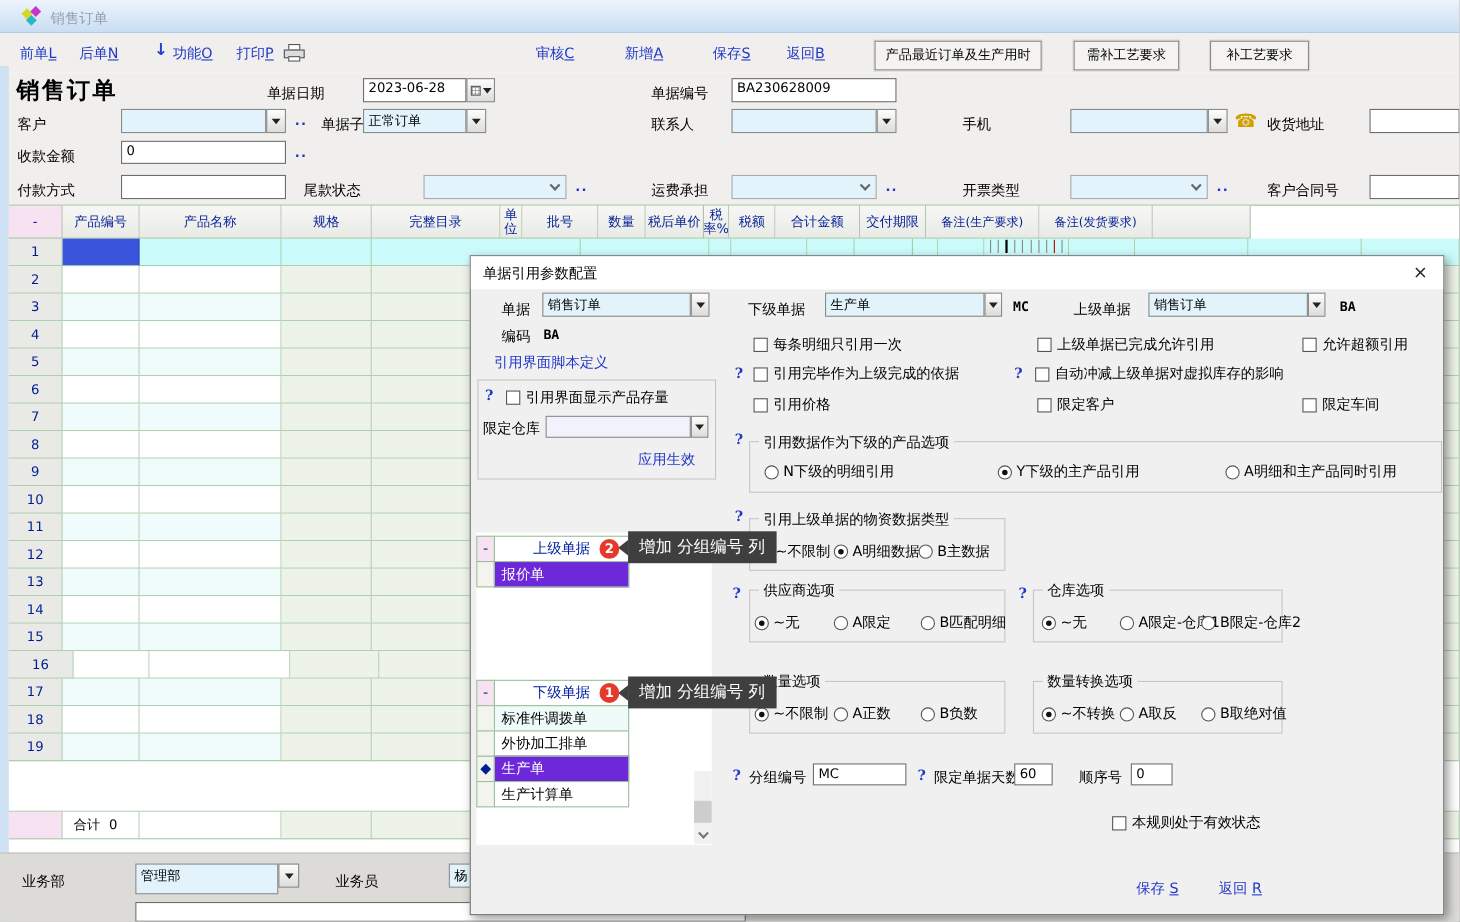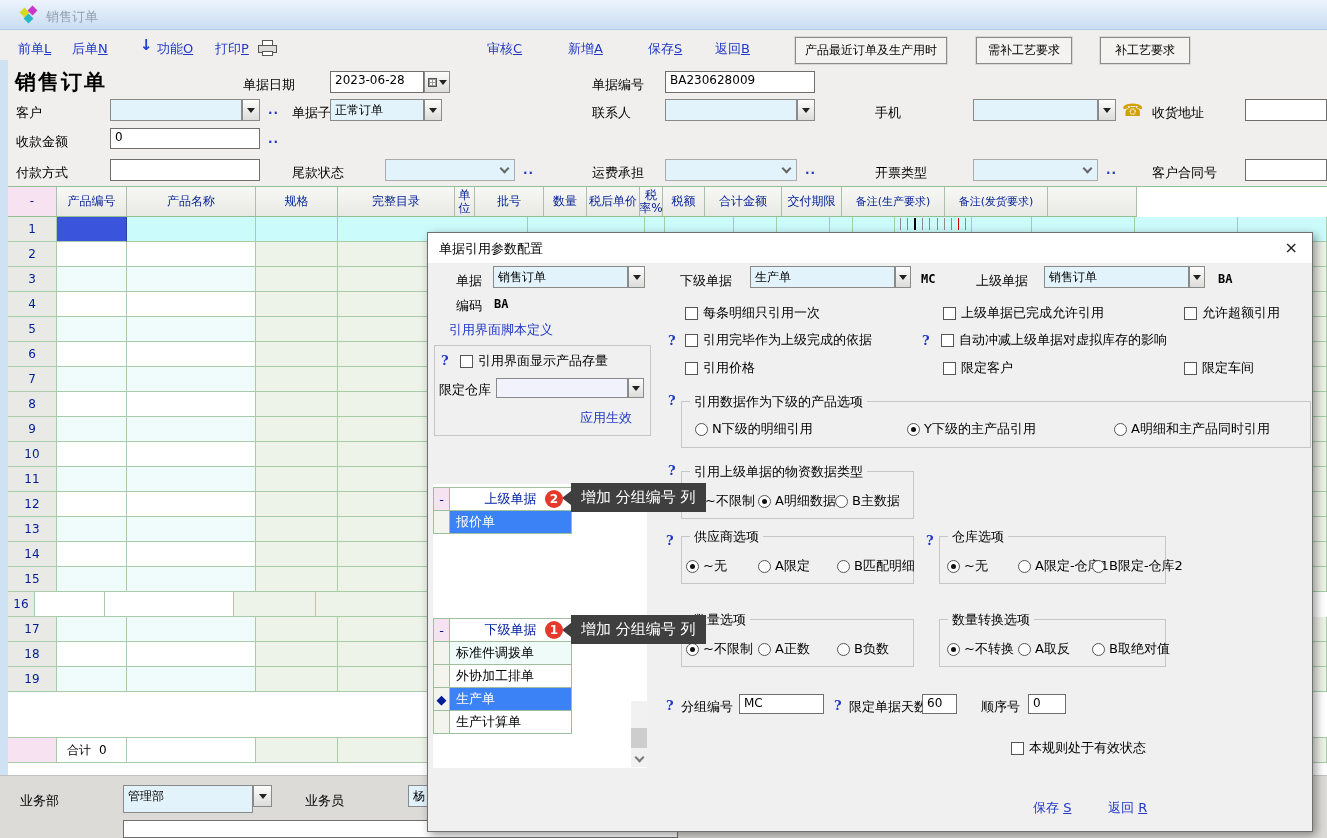--- a/index.html
+++ b/index.html
@@ -80,21 +80,21 @@
   .radio{position:absolute;display:flex;align-items:center;gap:4px;font-size:13px;white-space:nowrap;cursor:pointer;}
   .rb{width:13px;height:13px;border-radius:50%;border:1px solid #555;background:#fff;position:relative;flex:none;}
   .rb.on::after{content:"";position:absolute;left:3px;top:3px;width:5px;height:5px;border-radius:50%;background:#111;}
   .gbox{position:absolute;border:1px solid #C6C6C6;}
   .gtitle{position:absolute;top:-9px;left:8px;background:#F0F0F0;padding:0 4px;font-size:13px;white-space:nowrap;}
   .wpanel{position:absolute;background:#fff;}
   .lcell{position:absolute;border:1px solid #9DBF9D;font-size:13px;display:flex;align-items:center;overflow:hidden;}
   .lcell.head{justify-content:center;color:#0020A0;background:#fff;}
   .lcell.marker{background:#F4F4EF;justify-content:center;color:#001D96;}
   .lcell.markerpink{background:#F6E2F0;justify-content:center;color:#001D96;}
-  .lcell.sel{background:#3b82f6;color:#fff;}
+  .lcell.sel{background:#6d28d9;color:#fff;}
   .lcell.item{padding-left:6px;background:#fff;}
   .lcell.item.az{background:#EFFBF9;}
   .badge{position:absolute;width:18px;height:18px;border-radius:50%;background:#E6392B;color:#fff;
          font-size:12px;font-weight:bold;display:flex;align-items:center;justify-content:center;z-index:31;}
   .tooltip{position:absolute;background:#3F3F3F;color:#fff;font-size:15px;padding:5px 10px;white-space:nowrap;z-index:29;}
   .tooltip .arrow{position:absolute;left:-9px;top:8px;width:0;height:0;
                   border-top:7px solid transparent;border-bottom:7px solid transparent;border-right:9px solid #3F3F3F;}
   .sbtrack{position:absolute;background:#F1F1F1;}
   .sbthumb{position:absolute;background:#CDCDCD;cursor:pointer;}
   .sbbtn{position:absolute;background:#F1F1F1;display:flex;align-items:center;justify-content:center;cursor:pointer;}
@@ -171,21 +171,21 @@
   <span class="phone" style="left:1122px;top:100px;">☎</span>
   <span class="flabel" style="left:1152px;top:104px;">收货地址</span>
   <div class="inp" style="left:1245px;top:99px;width:82px;height:22px;"></div>
 
   <span class="flabel" style="left:16px;top:133px;">收款金额</span>
   <div class="inp" style="left:110px;top:128px;width:150px;height:21px;">0</div>
   <span class="dots" style="left:268px;top:132px;">..</span>
 
   <span class="flabel" style="left:16px;top:164px;">付款方式</span>
   <div class="inp" style="left:110px;top:159px;width:150px;height:22px;"></div>
-  <span class="flabel" style="left:292px;top:164px;">尾款状态</span>
+  <span class="flabel" style="left:276px;top:164px;">尾款状态</span>
   <div class="chevcombo" style="left:385px;top:159px;width:130px;height:22px;">
       <span></span>
       <span class="chev"></span>
     </div>
   <span class="dots" style="left:523px;top:163px;">..</span>
   <span class="flabel" style="left:592px;top:164px;">运费承担</span>
   <div class="chevcombo" style="left:665px;top:159px;width:132px;height:22px;">
       <span></span>
       <span class="chev"></span>
     </div>
@@ -511,21 +511,21 @@
           <div class="tc green" style="width: 53px;"></div>
           <div class="tc green" style="width: 23px;"></div>
           <div class="tc green" style="width: 42px;"></div>
           <div class="tc green" style="width: 77px;"></div>
           <div class="tc green" style="width: 60px;"></div>
           <div class="tc green" style="width: 103px;"></div>
           <div class="tc green" style="width: 103px;"></div>
           <div class="tc green" style="width: 89px;"></div>
         </div>
         <div class="trow">
-          <div class="tc num" style="width: 27px;">16</div>
+          <div class="tc num" style="width: 59px;">16</div>
           <div class="tc white" style="width: 70px;"></div>
           <div class="tc white" style="width: 129px;"></div>
           <div class="tc green" style="width: 82px;"></div>
           <div class="tc green" style="width: 190px;"></div>
           <div class="tc green" style="width: 117px;"></div>
           <div class="tc green" style="width: 20px;"></div>
           <div class="tc green" style="width: 69px;"></div>
           <div class="tc green" style="width: 43px;"></div>
           <div class="tc green" style="width: 53px;"></div>
           <div class="tc green" style="width: 23px;"></div>

